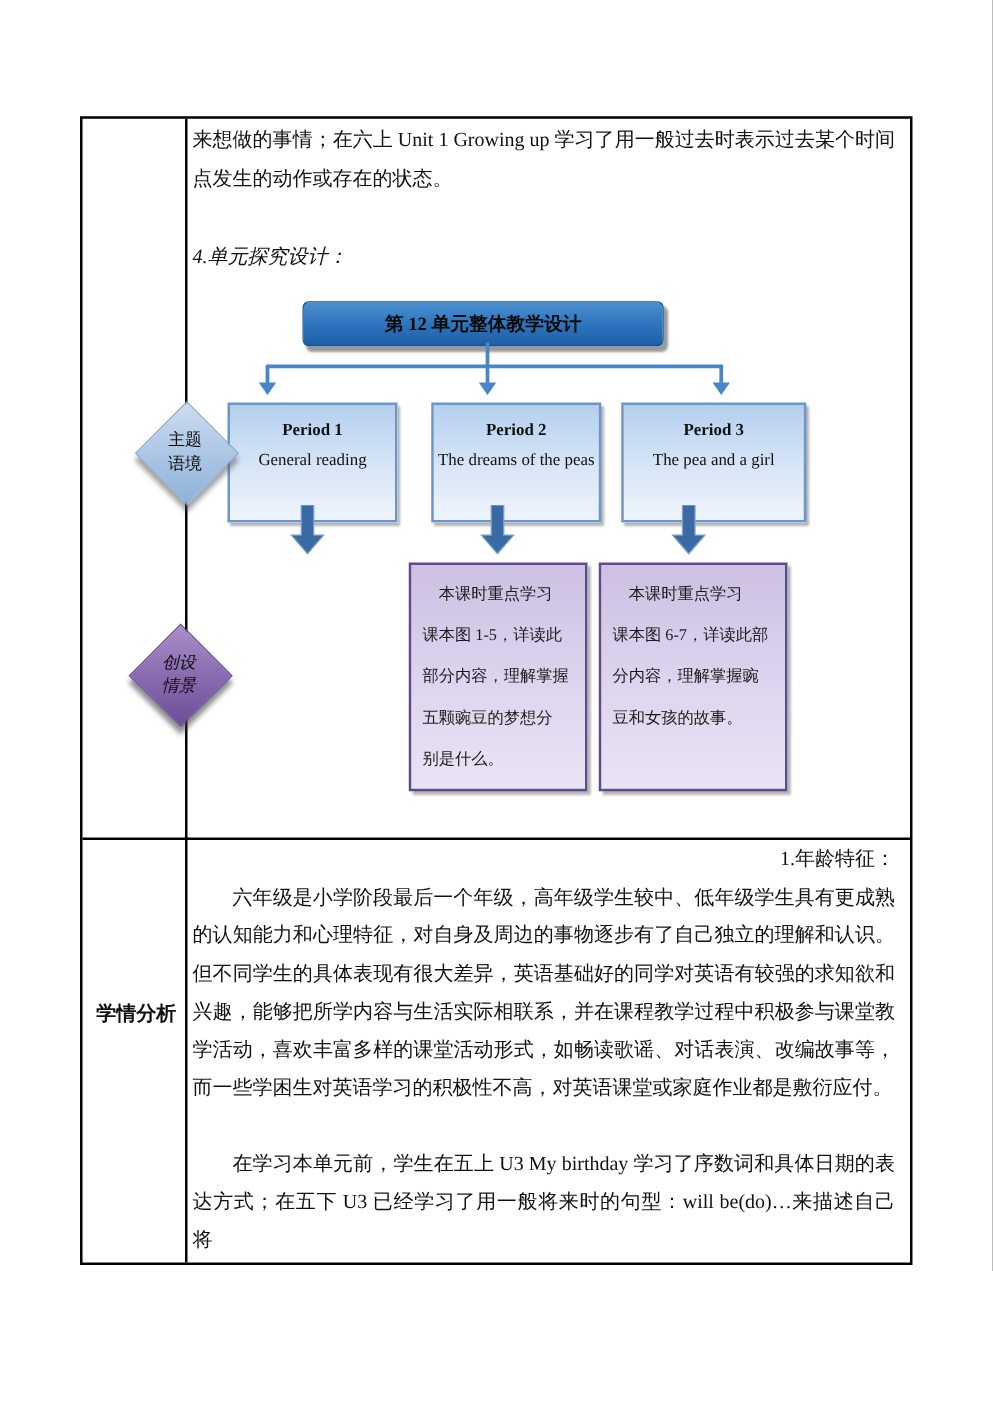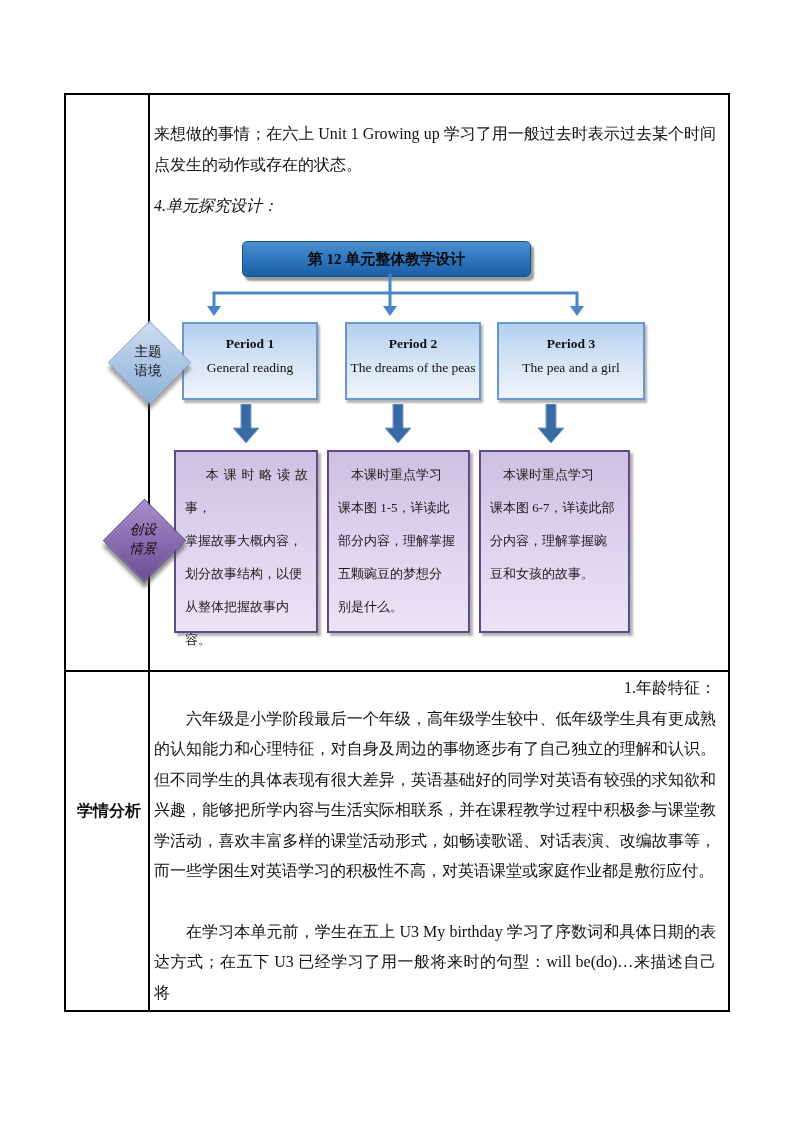--- a/index.html
+++ b/index.html
@@ -13,39 +13,39 @@
     position:absolute; left:64px; top:93px; width:666px; height:919px;
     border:2px solid #000; box-sizing:border-box;
   }
   .vline { position:absolute; left:82px; top:0; width:2px; height:100%; background:#000; }
   .rowline { position:absolute; left:0; top:575px; width:100%; height:2px; background:#000; }
 
   .body-text {
     position:absolute; left:88px; width:562px;
     font-size:16px; line-height:30.5px; text-align:justify; margin:0;
   }
-  .intro { top:24px; }
+  .intro { top:3px; }
   .section-label { top:96px; text-align:left;font-style:italic; }
 
   
   .fc { position:absolute; left:0; top:0; width:100%; height:575px; }
 
   .title-box {
     position:absolute; left:176px; top:146px; width:287px; height:34px;
     border-radius:5px; border:1px solid #17508f;
     background:linear-gradient(180deg,#4e90d0 0%,#3078c0 45%,#1c5fa6 100%);
     box-shadow:3px 4px 2px rgba(120,120,120,0.75);
     display:flex; align-items:center; justify-content:center;
     font-weight:bold; font-size:15px; color:#0a0a0a;
   }
 
   .connector { position:absolute; left:0; top:178px; }
 
   .period-box {
-    position:absolute; top:227px; height:78px; box-sizing:border-box;
+    position:absolute; top:227px; height:96px; box-sizing:border-box;
     border:2px solid #6d96c8;
     background:linear-gradient(180deg,#b4cfee 0%,#d8e6f7 55%,#eef4fc 100%);
     box-shadow:2px 3px 2px #b3b3b3;
     text-align:center; font-size:13.5px; line-height:24px; padding-top:8px;
   }
   .period-box .p-title { font-weight:bold; }
   .pb1 { left:116px; width:136px; }
   .pb2 { left:263px; width:136px;margin-left:16px; }
   .pb3 { left:431px; width:148px; }
 
@@ -145,25 +145,20 @@
       <svg class="block-arrow ba1" viewBox="0 0 28 40">
         <polygon points="9,0 19,0 19,24 27,24 14,39 1,24 9,24" fill="#3a6aa4" stroke="#7f9fc6" stroke-width="1"></polygon>
       </svg>
       <svg class="block-arrow ba2" viewBox="0 0 28 40">
         <polygon points="9,0 19,0 19,24 27,24 14,39 1,24 9,24" fill="#3a6aa4" stroke="#7f9fc6" stroke-width="1"></polygon>
       </svg>
       <svg class="block-arrow ba3" viewBox="0 0 28 40">
         <polygon points="9,0 19,0 19,24 27,24 14,39 1,24 9,24" fill="#3a6aa4" stroke="#7f9fc6" stroke-width="1"></polygon>
       </svg>
 
-      <div class="detail-box db1">本课时略读故事，
-掌握故事大概内容，
-划分故事结构，以便
-从整体把握故事内
-容。</div>
       <div class="detail-box db2">本课时重点学习
 课本图 1-5，详读此
 部分内容，理解掌握
 五颗豌豆的梦想分
 别是什么。</div>
       <div class="detail-box db3">本课时重点学习
 课本图 6-7，详读此部
 分内容，理解掌握豌
 豆和女孩的故事。</div>
 

